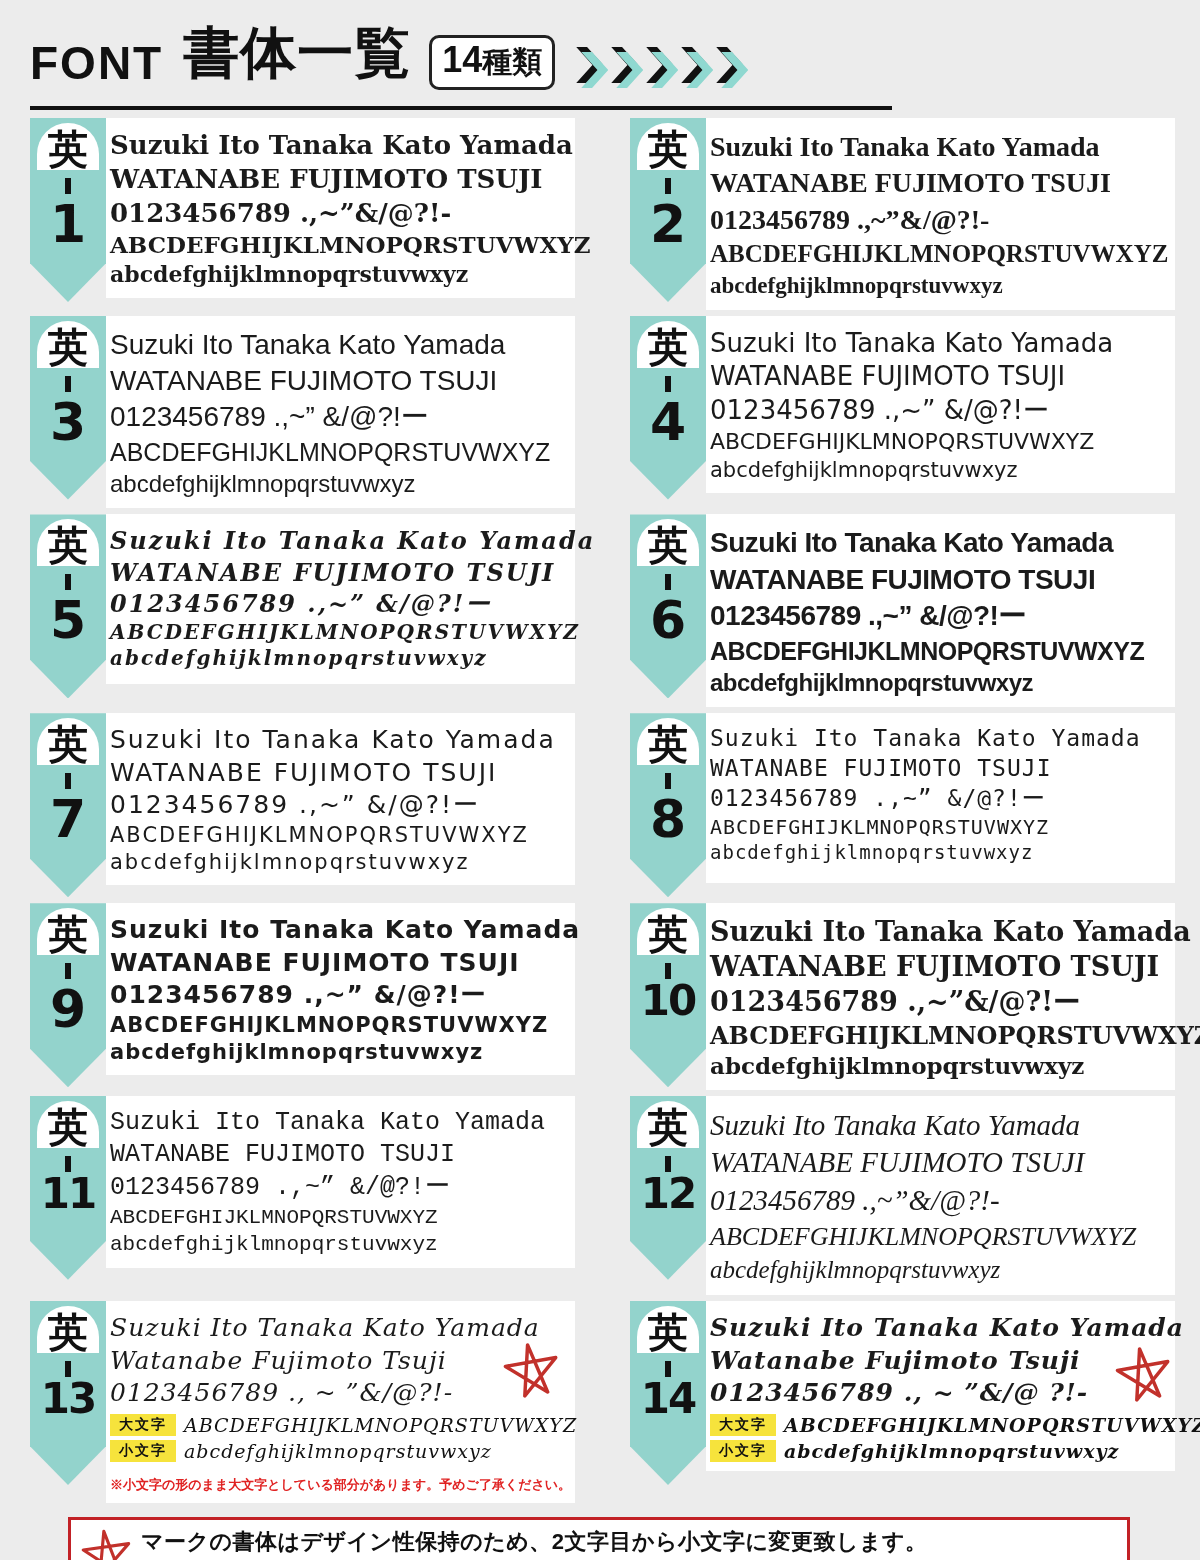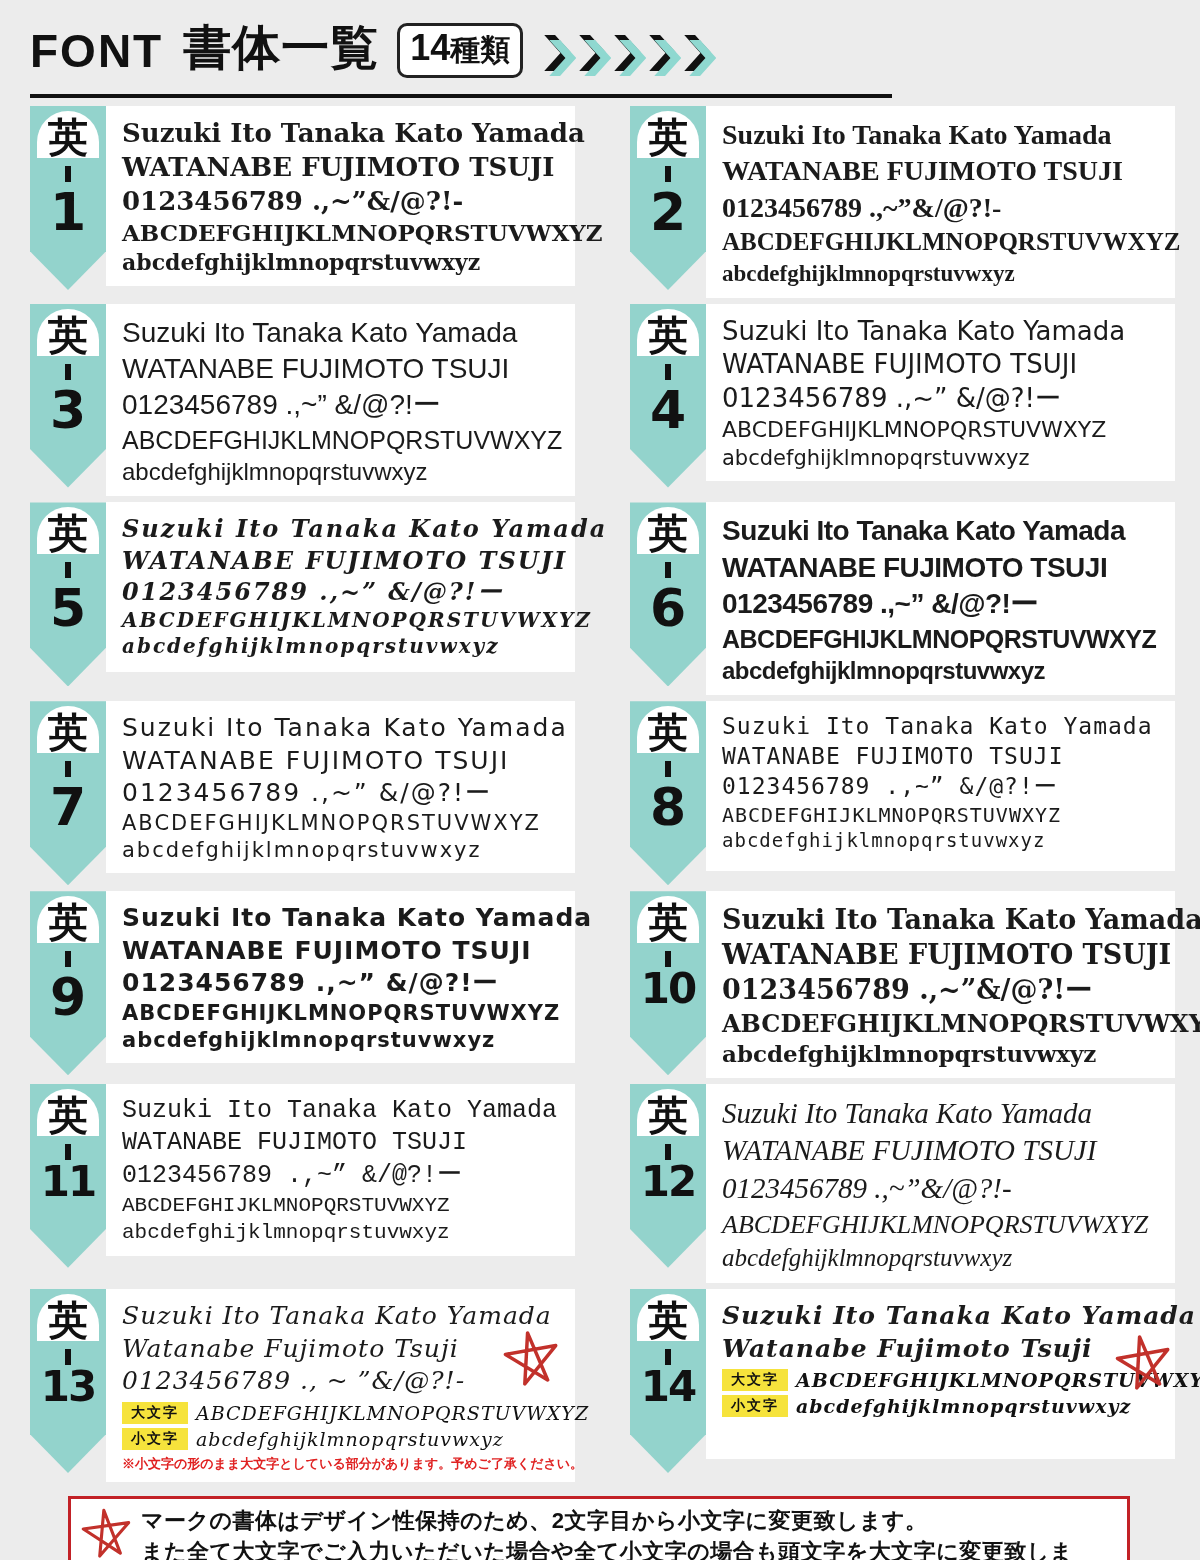--- a/index.html
+++ b/index.html
@@ -6,21 +6,21 @@
   body{
     width:1200px;height:1560px;overflow:hidden;
     background:#ececec;
     font-family:"Liberation Sans", sans-serif;
     color:#111;
   }
   
   .header{display:flex;align-items:flex-end;padding:16px 0 0 30px;}
   .font-word{font-size:46px;font-weight:700;letter-spacing:2px;margin:0 16px 10px 0;}
   .title-main{font-size:78px;font-weight:900;line-height:0.95;letter-spacing:2px;}
-  .title-sub{font-size:48px;font-weight:800;margin:0 0 8px 4px;letter-spacing:1px;}
+  .title-sub{font-size:56px;font-weight:800;margin:0 0 8px 4px;letter-spacing:1px;}
   .badge{display:inline-flex;align-items:baseline;border:3px solid #222;border-radius:10px;
          padding:1px 10px 4px 10px;margin:0 0 10px 18px;background:#fff;}
   .badge .n{font-size:36px;font-weight:800;}
   .badge .s{font-size:30px;font-weight:800;}
   .chevrons{display:flex;gap:8px;margin:0 0 12px 26px;}
   .chev{position:relative;width:27px;height:36px;display:inline-block;}
   .chev i{position:absolute;inset:0;display:block;
           clip-path:polygon(0 0,40% 0,100% 50%,40% 100%,0 100%,60% 50%);}
   .chev i.b{background:#111;transform:translate(-5px,-5px);}
   .chev i.t{background:#8fd8d0;}
@@ -35,21 +35,21 @@
              clip-path:polygon(0 0,100% 0,100% 79%,50% 100%,0 79%);}
   .dome{position:absolute;top:5px;left:7px;width:62px;height:47px;background:#fff;
         border-radius:32px 32px 0 0;display:flex;align-items:flex-end;justify-content:center;}
   .dome span{font-size:40px;font-weight:800;line-height:42px;color:#111;}
   .tick{position:absolute;top:60px;left:35px;width:6px;height:16px;background:#111;}
   .num{position:absolute;top:80px;left:0;width:100%;text-align:center;
        font-family:"DejaVu Sans",sans-serif;font-weight:800;font-size:52px;line-height:1;color:#111;}
   .num.two{font-size:42px;letter-spacing:-2px;top:77px;}
   
   .card{position:relative;background:#fff;width:469px;min-height:170px;box-sizing:border-box;
-        padding:11px 8px 9px 16px;align-self:flex-start;}
+        padding:11px 8px 9px 4px;align-self:flex-start;}
   .card .l{color:#1b1b1b;line-height:1.3;white-space:nowrap;}
   
   .f1{font-family:"DejaVu Serif",serif;font-weight:700;} .f1 .l{font-size:26px;} .f1 .l4{font-size:23px;} .f1 .l5{font-size:22px;}
   .f2{font-family:"Liberation Serif",serif;font-weight:700;} .f2 .l{font-size:28px;} .f2 .l4{font-size:25px;} .f2 .l5{font-size:23px;}
   .f3{font-family:"Liberation Sans",sans-serif;} .f3 .l{font-size:28px;} .f3 .l4{font-size:25px;} .f3 .l5{font-size:24px;}
   .f4{font-family:"DejaVu Sans",sans-serif;} .f4 .l{font-size:26px;} .f4 .l4{font-size:22px;} .f4 .l5{font-size:21px;}
   .f5{font-family:"DejaVu Serif",serif;font-style:italic;font-weight:700;letter-spacing:2px;} .f5 .l{font-size:24px;} .f5 .l4{font-size:20px;} .f5 .l5{font-size:20px;}
   .f6{font-family:"Liberation Sans",sans-serif;font-weight:700;letter-spacing:-0.5px;} .f6 .l{font-size:28px;} .f6 .l4{font-size:25px;} .f6 .l5{font-size:24px;}
   .f7{font-family:"DejaVu Sans",sans-serif;letter-spacing:2px;} .f7 .l{font-size:25px;} .f7 .l4{font-size:21px;} .f7 .l5{font-size:21px;}
   .f8{font-family:"DejaVu Sans Mono",monospace;letter-spacing:1px;} .f8 .l{font-size:23px;} .f8 .l4{font-size:20px;} .f8 .l5{font-size:19px;}
@@ -57,21 +57,21 @@
   .f10{font-family:"DejaVu Serif",serif;font-weight:700;} .f10 .l{font-size:27px;} .f10 .l4{font-size:24px;} .f10 .l5{font-size:23px;}
   .f11{font-family:"Liberation Mono",monospace;} .f11 .l{font-size:25px;} .f11 .l4{font-size:21px;} .f11 .l5{font-size:21px;}
   .f12{font-family:"Liberation Serif",serif;font-style:italic;} .f12 .l{font-size:29px;} .f12 .l4{font-size:26px;} .f12 .l5{font-size:25px;}
   .f13{font-family:"DejaVu Serif",serif;font-style:italic;letter-spacing:1px;} .f13 .l{font-size:25px;}
   .f14{font-family:"DejaVu Serif",serif;font-style:italic;font-weight:700;letter-spacing:1px;} .f14 .l{font-size:25px;}
   .f13 .alpha,.f14 .alpha{font-size:19px;white-space:nowrap;}
   .labrow{display:flex;align-items:center;margin-top:4px;}
   .ylabel{background:#f6e33c;color:#111;font-family:"Liberation Sans",sans-serif;font-style:normal;
           font-size:14px;font-weight:700;padding:2px 9px;margin-right:8px;letter-spacing:2px;white-space:nowrap;}
   .note{color:#e02222;font-size:13px;font-weight:700;font-style:normal;letter-spacing:0;
-        font-family:"Liberation Sans",sans-serif;text-align:left;margin-top:5px;white-space:nowrap;}
+        font-family:"Liberation Sans",sans-serif;text-align:left;margin-top:14px;white-space:nowrap;}
   .star{position:absolute;width:58px;height:58px;transform:rotate(-10deg);}
   .star-13{right:14px;top:40px;}
   .star-14{right:2px;top:44px;}
   
   .footer{margin:14px 0 0 68px;width:1062px;border:3px solid #c22126;background:#fff;
           box-sizing:border-box;padding:6px 14px 10px 10px;display:flex;align-items:flex-start;}
   .footer .fstar{width:52px;height:52px;flex:0 0 52px;margin:2px 8px 0 0;transform:rotate(-8deg);}
   .footer-text{font-size:22px;font-weight:700;color:#111;line-height:1.42;letter-spacing:0.5px;}
 </style>
 </head>
@@ -360,20 +360,21 @@
       <div class="ribbon-bg"></div>
       <div class="dome">
           <span>英</span>
         </div>
       <div class="tick"></div>
       <div class="num two">14</div>
     </div>
     <div class="card f14">
       <div class="l l1">Suzuki Ito Tanaka Kato Yamada</div>
       <div class="l l2">Watanabe Fujimoto Tsuji</div>
+      <div class="l l3">0123456789 ., ~ ”&amp;/@ ?!-</div>
       <div class="labrow">
         <span class="ylabel">大文字</span>
         <span class="alpha">ABCDEFGHIJKLMNOPQRSTUVWXYZ</span>
       </div>
       <div class="labrow">
         <span class="ylabel">小文字</span>
         <span class="alpha">abcdefghijklmnopqrstuvwxyz</span>
       </div>
       <svg class="star star-14" viewBox="0 0 100 100">
         <path d="M50 6 L70 92 L6 36 L94 36 L30 92 Z" fill="none" stroke="#c2312b" stroke-width="6" stroke-linejoin="round" stroke-linecap="round"></path>

